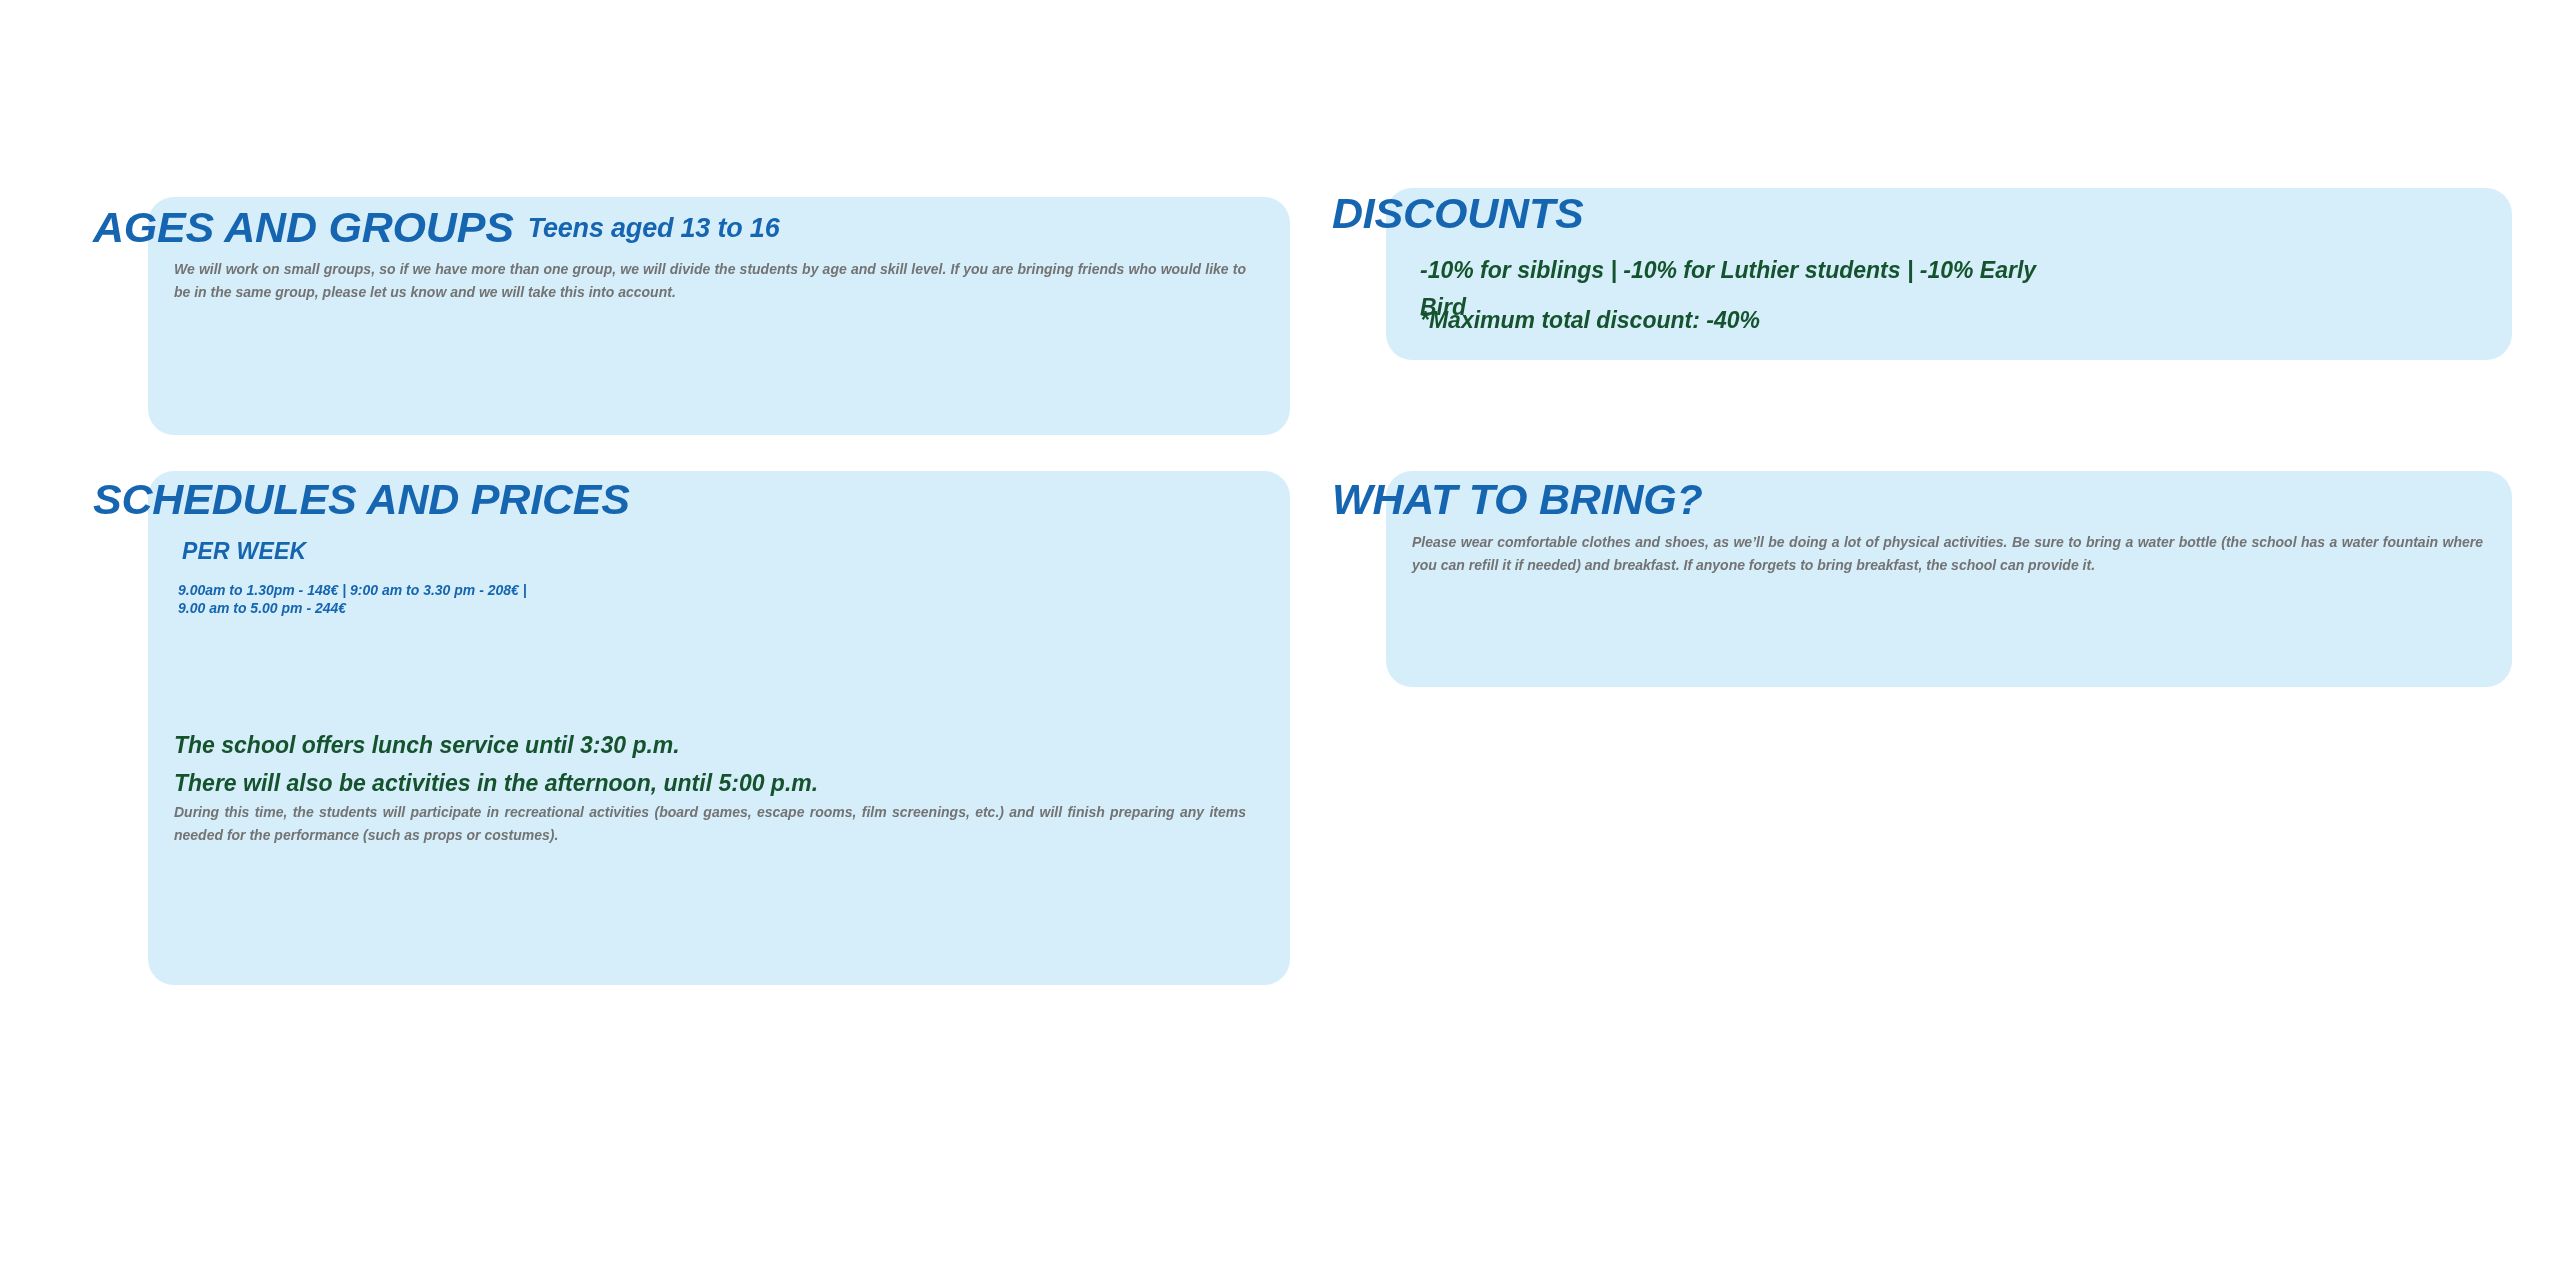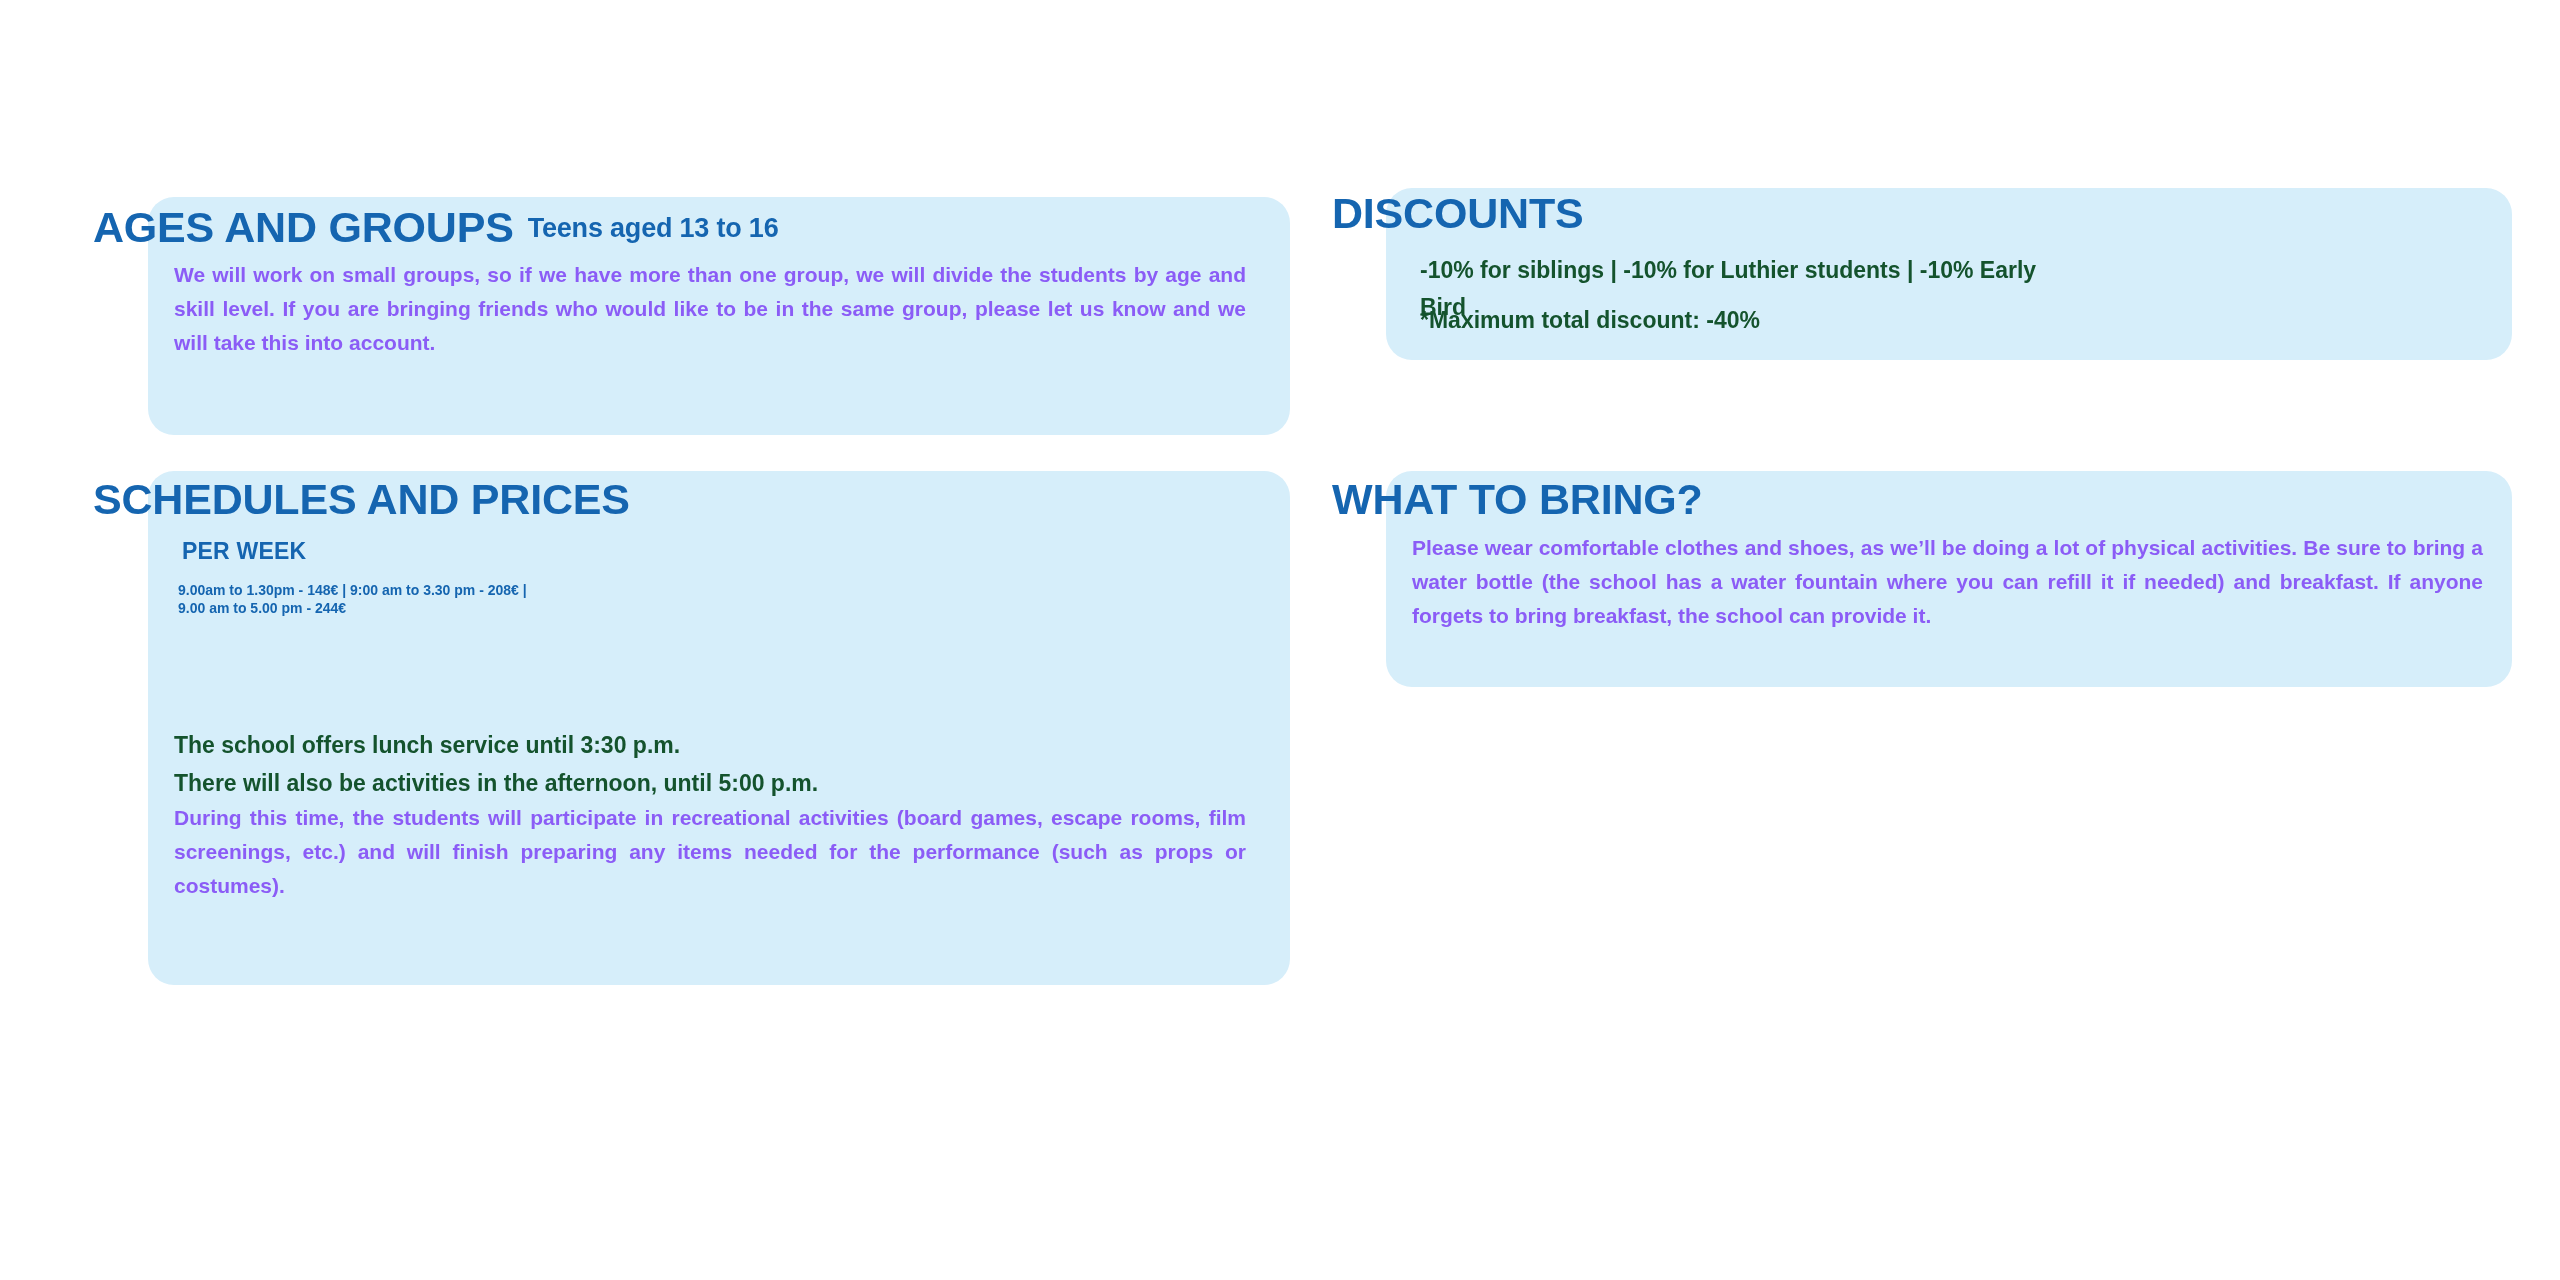--- a/index.html
+++ b/index.html
@@ -11,20 +11,21 @@
     width: 2560px;
     height: 1280px;
     font-family: "Liberation Sans", sans-serif;
     color: #1565b0;
     overflow: hidden;
   }
   .page {
     position: relative;
     width: 2088px;
     height: 1280px;
+    font-style: italic;
   }
 
   
   .card {
     position: absolute;
     background: #d6eefa;
     border-radius: 26px;
     box-sizing: border-box;
   }
 
@@ -42,24 +43,24 @@
     font-size: 27px;
     font-weight: 700;
     margin-left: 14px;
     vertical-align: 5px;
     color: #1565b0;
   }
 
   
   .body-text {
     position: absolute;
-    font-size: 21px;
+    font-size: 14px;
     font-weight: 700;
     line-height: 1.62;
-    color: #8b5cf6;
+    color: #737373;
     text-align: justify;
     text-justify: inter-word;
   }
   .plain-line {
     position: absolute;
     font-size: 23px;
     font-weight: 700;
     line-height: 1.62;
     color: #14532d;
   }

